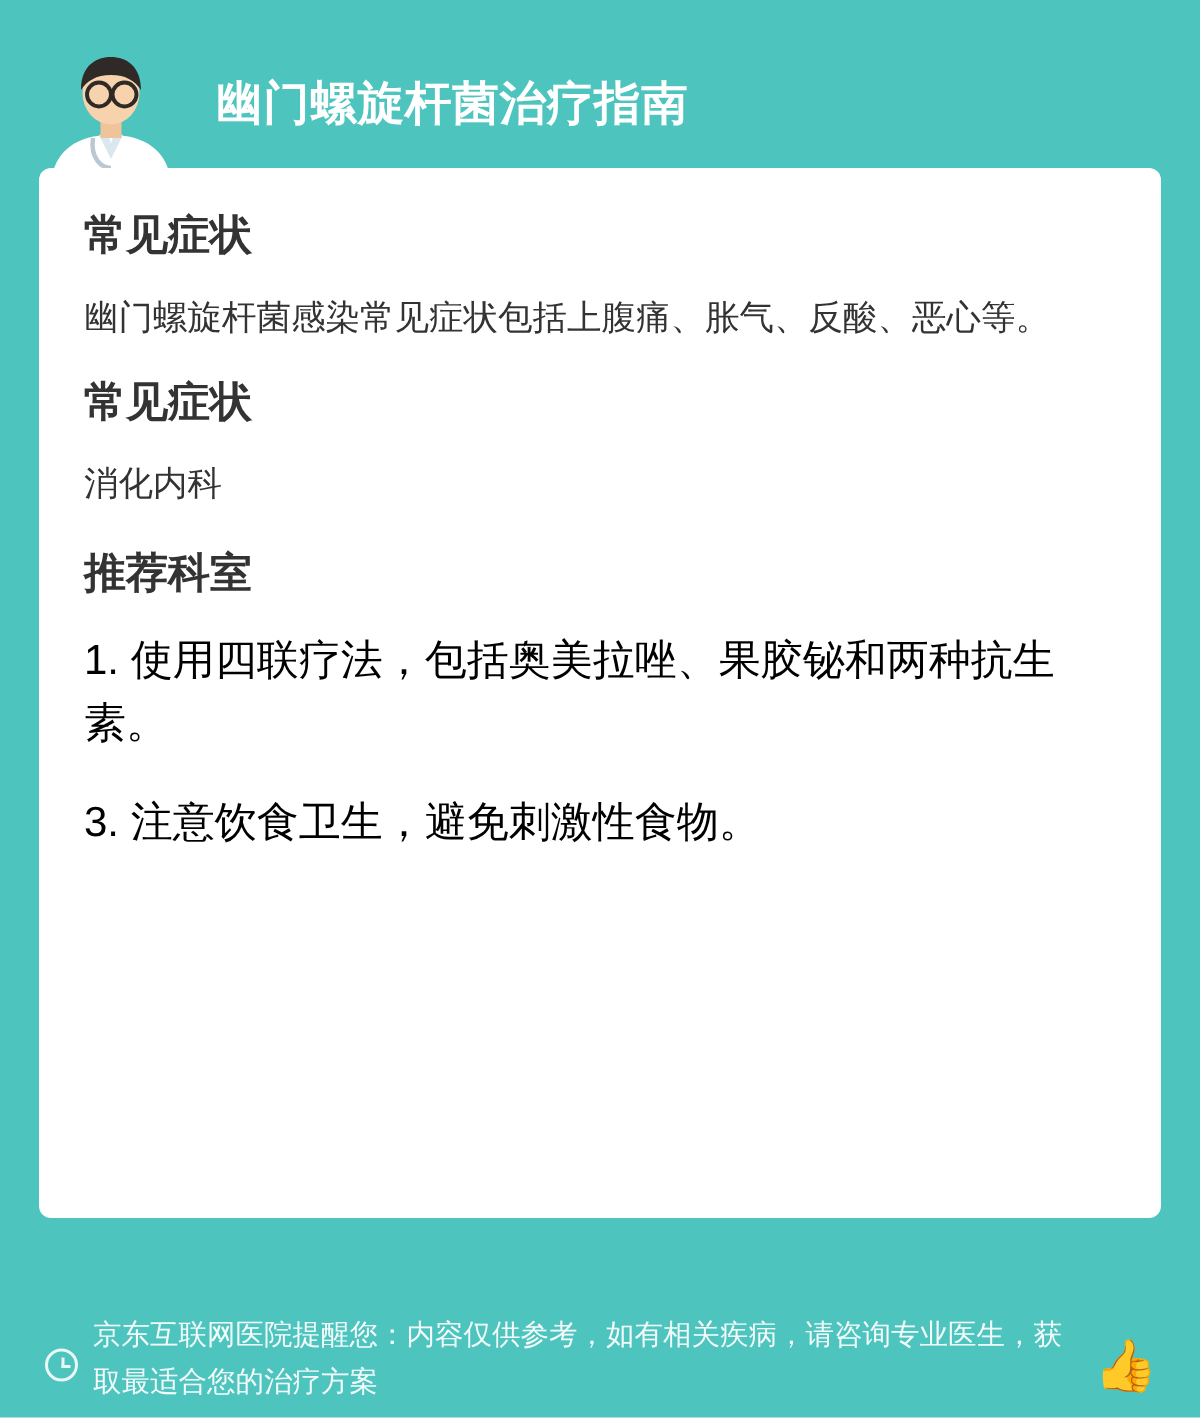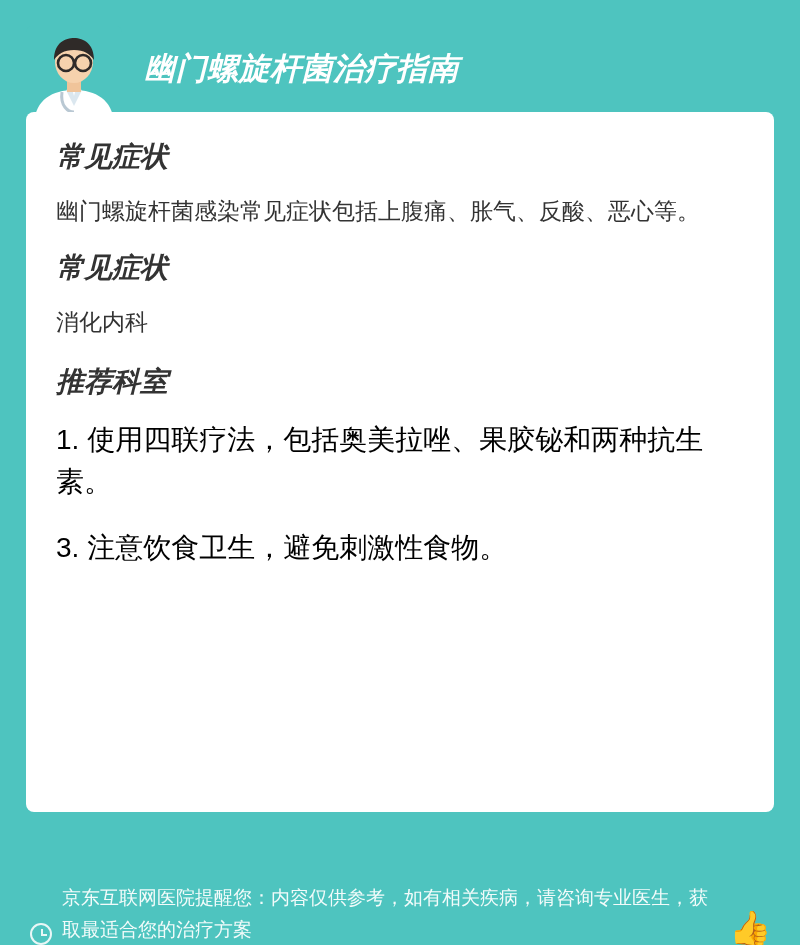--- a/index.html
+++ b/index.html
@@ -38,39 +38,37 @@
   }
   .doc-title {
     position: absolute;
     left: 118px;
     top: 22px;
     font-size: 31px;
     font-weight: bold;
     color: #ffffff;
     letter-spacing: 0.5px;
     white-space: nowrap;
-    font-style: italic;
   }
   .card {
     position: relative;
     margin-top: 14px;
     background: #ffffff;
     border-radius: 8px;
     padding: 26px 30px 34px 30px;
     box-sizing: border-box;
     width: 748px;
     min-height: 700px;
   }
   h2.section-title {
     font-size: 28px;
     font-weight: bold;
     color: #333333;
     margin: 14px 0 20px 0;
     line-height: 1.2;
-    font-style: italic;
   }
   h2.section-title:first-child {
     margin-top: 2px;
   }
   p.body-text {
     font-size: 23px;
     color: #333333;
     line-height: 1.55;
     margin: 0 0 22px 0;
   }
@@ -96,21 +94,21 @@
   }
   .footer {
     position: absolute;
     left: 0;
     bottom: 0;
     width: 800px;
     height: 100px;
     box-sizing: border-box;
     padding: 14px 26px 0 26px;
     display: flex;
-    align-items: flex-end;
+    align-items: center;
   }
   .footer-icon {
     width: 30px;
     min-width: 30px;
     margin-top: 16px;
     display: flex;
     justify-content: center;
   }
   .clock-icon {
     width: 22px;

